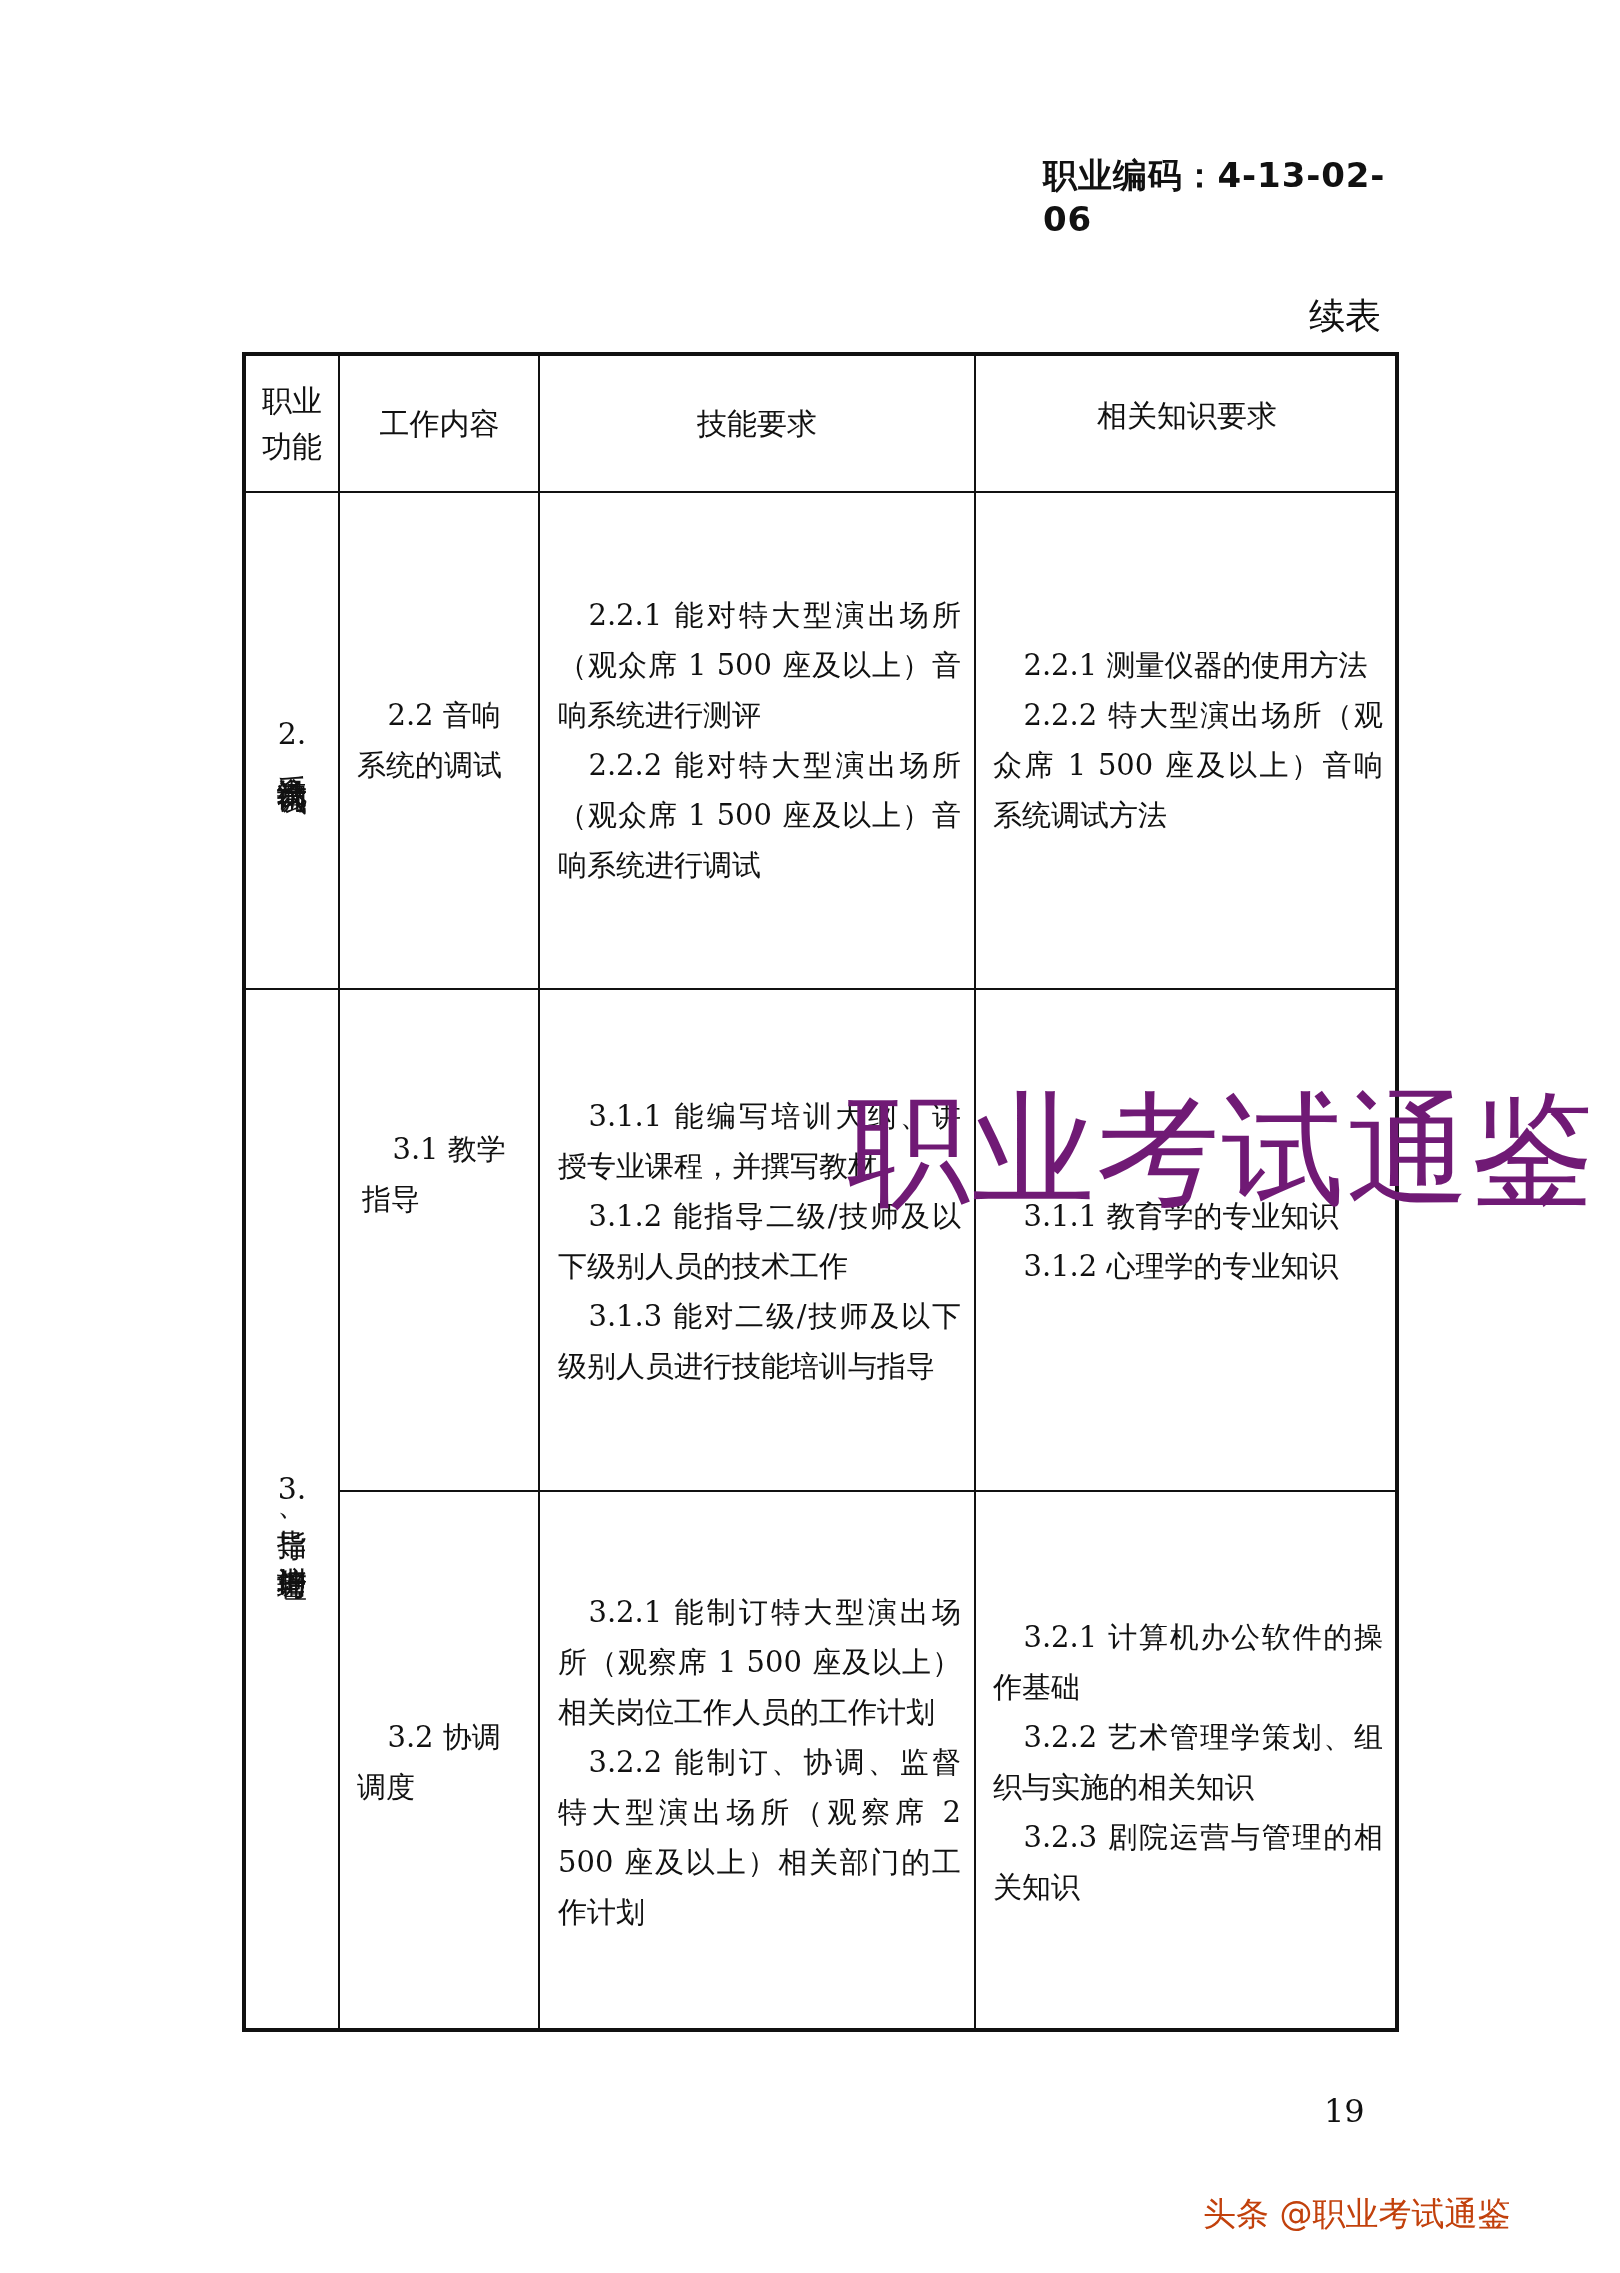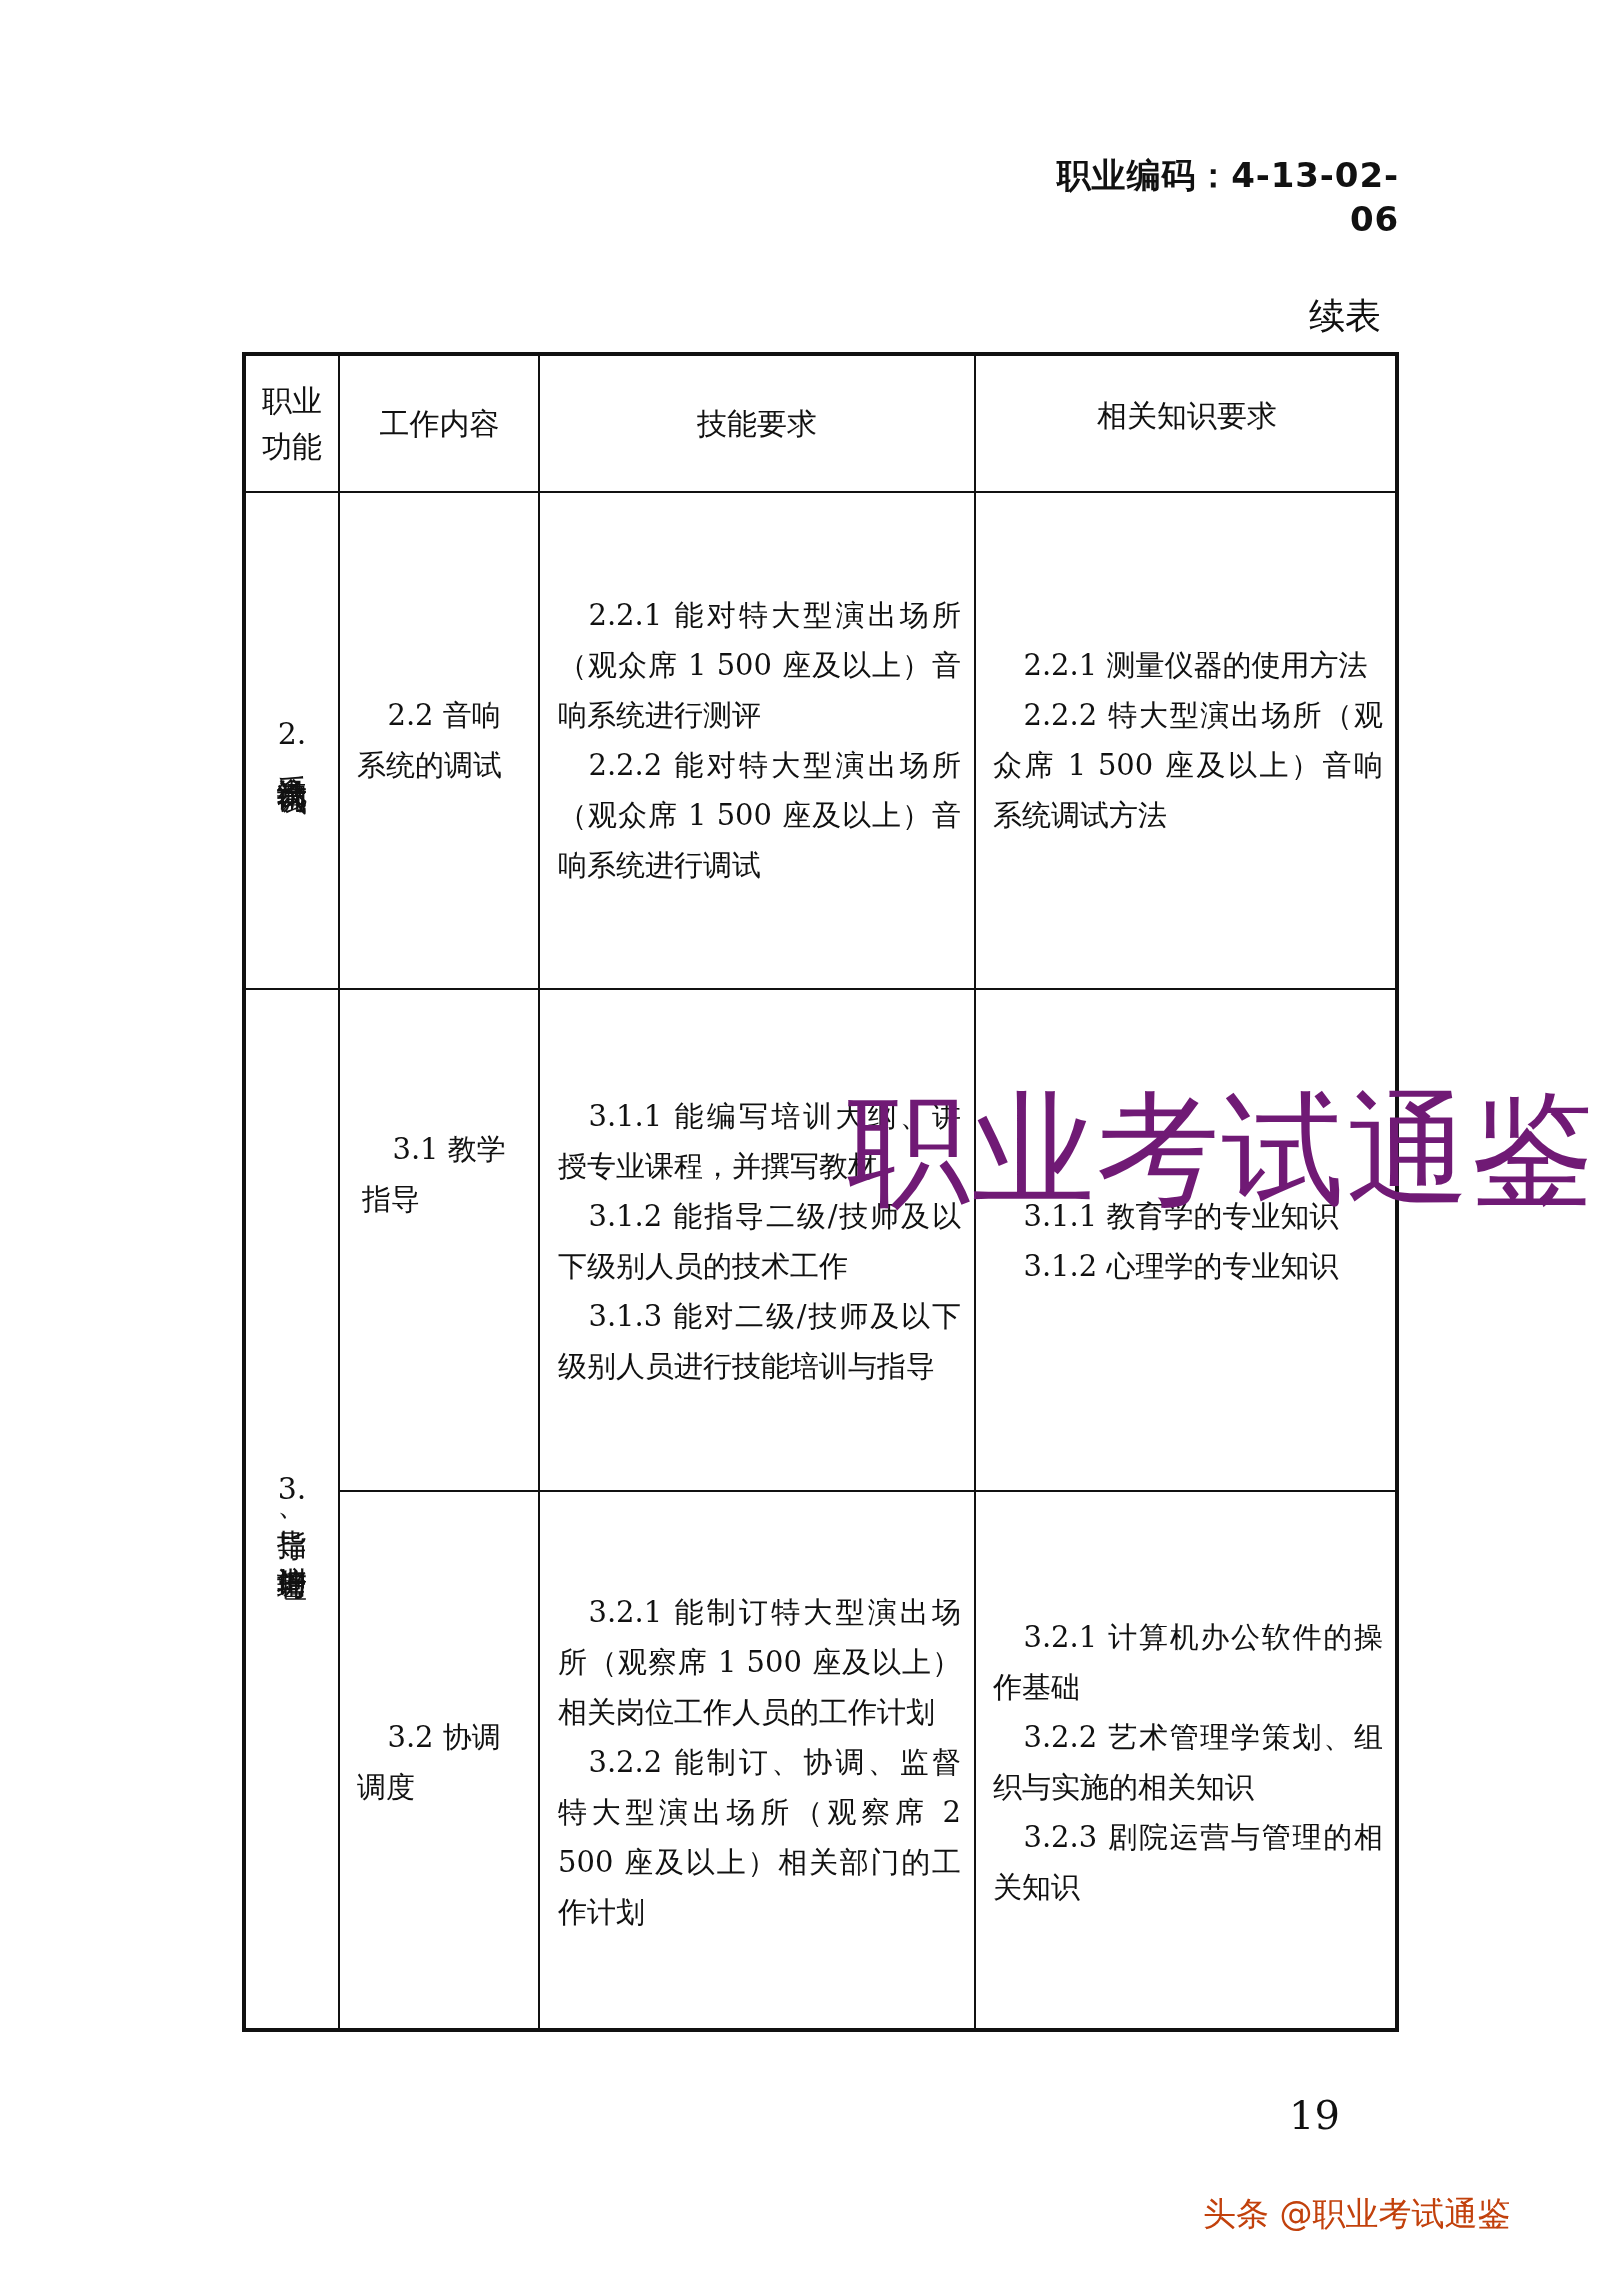--- a/index.html
+++ b/index.html
@@ -1,34 +1,34 @@
 <!DOCTYPE html>
 <html style="font-size:14.3px"><head>
 <meta charset="utf-8">
 <style>
   html, body { margin:0; padding:0; background:#ffffff; }
   body { width:1621px; height:2273px; position:relative; overflow:hidden;
          font-family:"DejaVu Serif","Liberation Serif",serif; color:#111; }
-  .code { position:absolute; left:1043px; top:153px; width:356px; text-align:right;
+  .code { position:absolute; left:1043px; top:153px; width:356px; 
           font-family:"DejaVu Sans","Liberation Sans",sans-serif; font-size:34px; font-weight:bold; letter-spacing:0.9px; }
   .cont { position:absolute; left:1265px; top:292px; width:116px; text-align:right; font-size:36px; }
   .tbl { position:absolute; left:242px; top:352px; width:1157px; height:1680px;
          border:4.5px solid #111; box-sizing:border-box; }
   .vl { position:absolute; top:0; bottom:0; width:1.8px; background:#111; }
   .hl { position:absolute; height:1.8px; background:#111; }
   .cell { position:absolute; display:flex; align-items:center; box-sizing:border-box; }
   .hdr { justify-content:center; text-align:center; font-size:30px; line-height:46px; }
   .para { font-size:29px; line-height:50px; text-align:justify; }
   .para p { margin:0; text-indent:1.05em; }
   .para .wrap { width:100%; }
   .vert { writing-mode:vertical-rl; text-orientation:upright; font-size:30px; line-height:1; letter-spacing:1.8px; }
   .fnum { font-size:30px; }
   .watermark { position:absolute; left:847px; top:1069px; font-family:"DejaVu Sans","Liberation Sans",sans-serif;
                font-size:123px; color:#701a75; letter-spacing:1.8px; white-space:nowrap; }
-  .pagenum { position:absolute; left:1289px; top:2092px; font-size:40px; }
+  .pagenum { position:absolute; left:1324px; top:2092px; font-size:32px; }
   .footer { position:absolute; left:1203px; top:2192px; font-family:"DejaVu Sans","Liberation Sans",sans-serif;
             font-size:33px; color:#c2410c; white-space:nowrap; }
 </style>
 </head>
 <body>
 
 <div class="code">职业编码：4-13-02-06</div>
 <div class="cont">续表</div>
 
 <div class="tbl">

